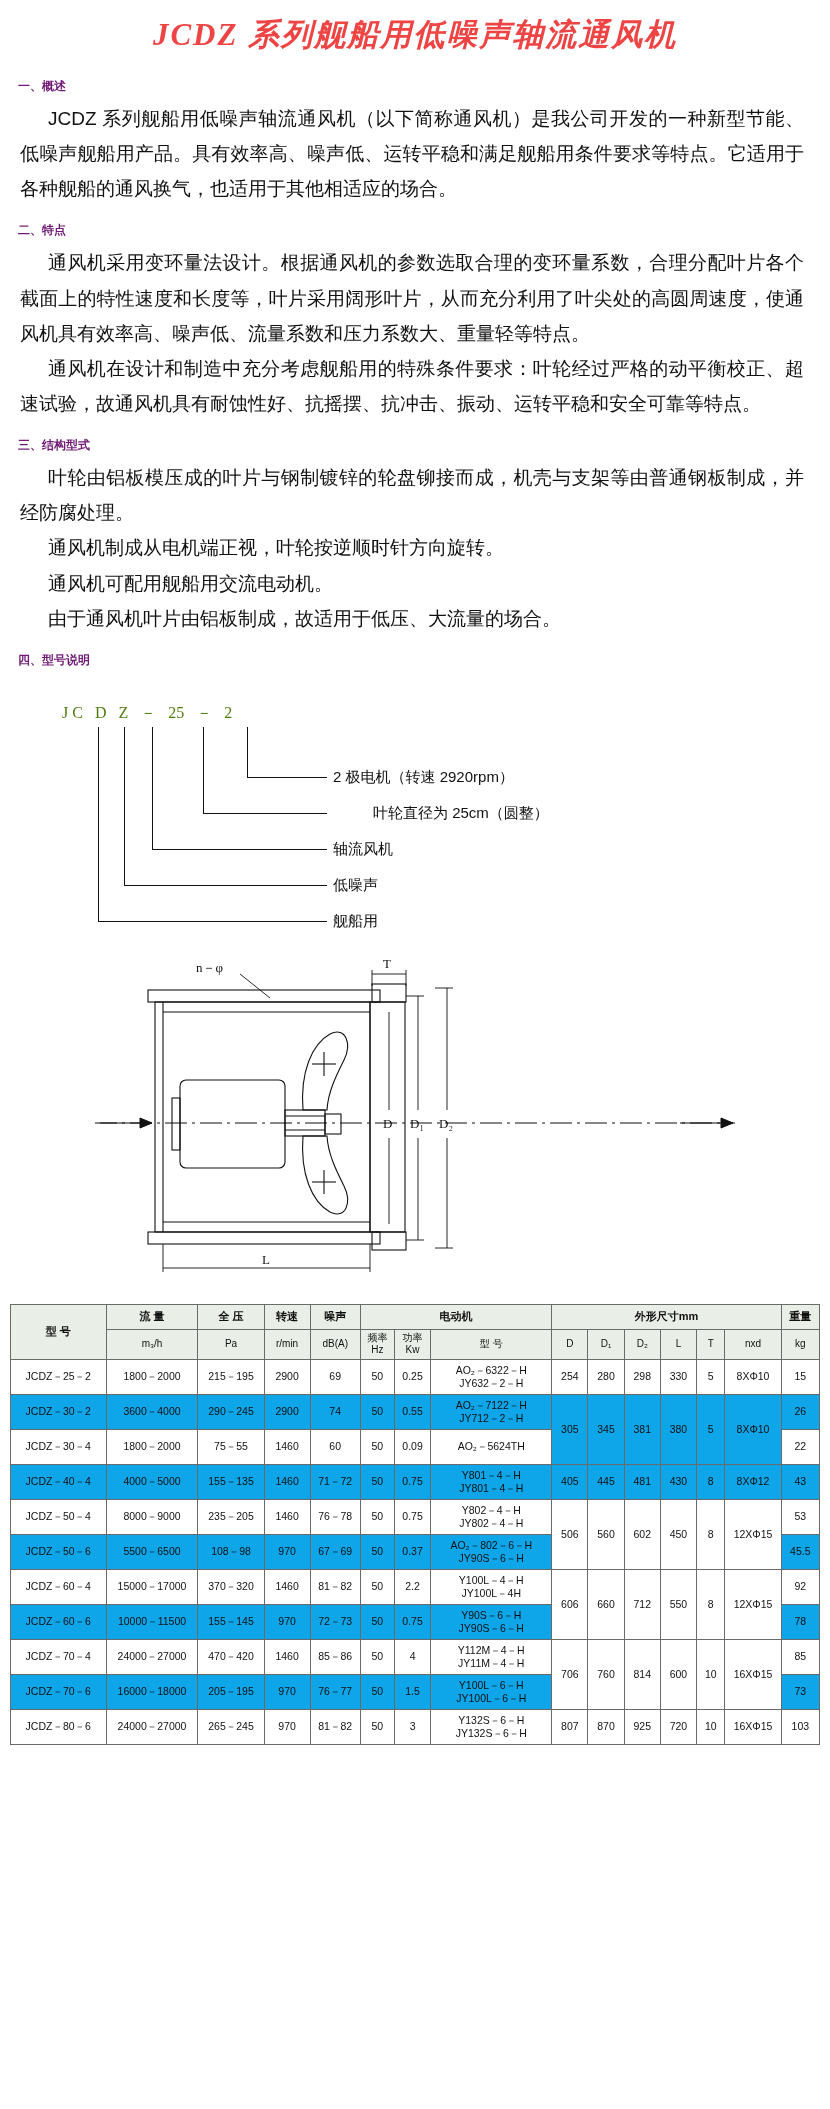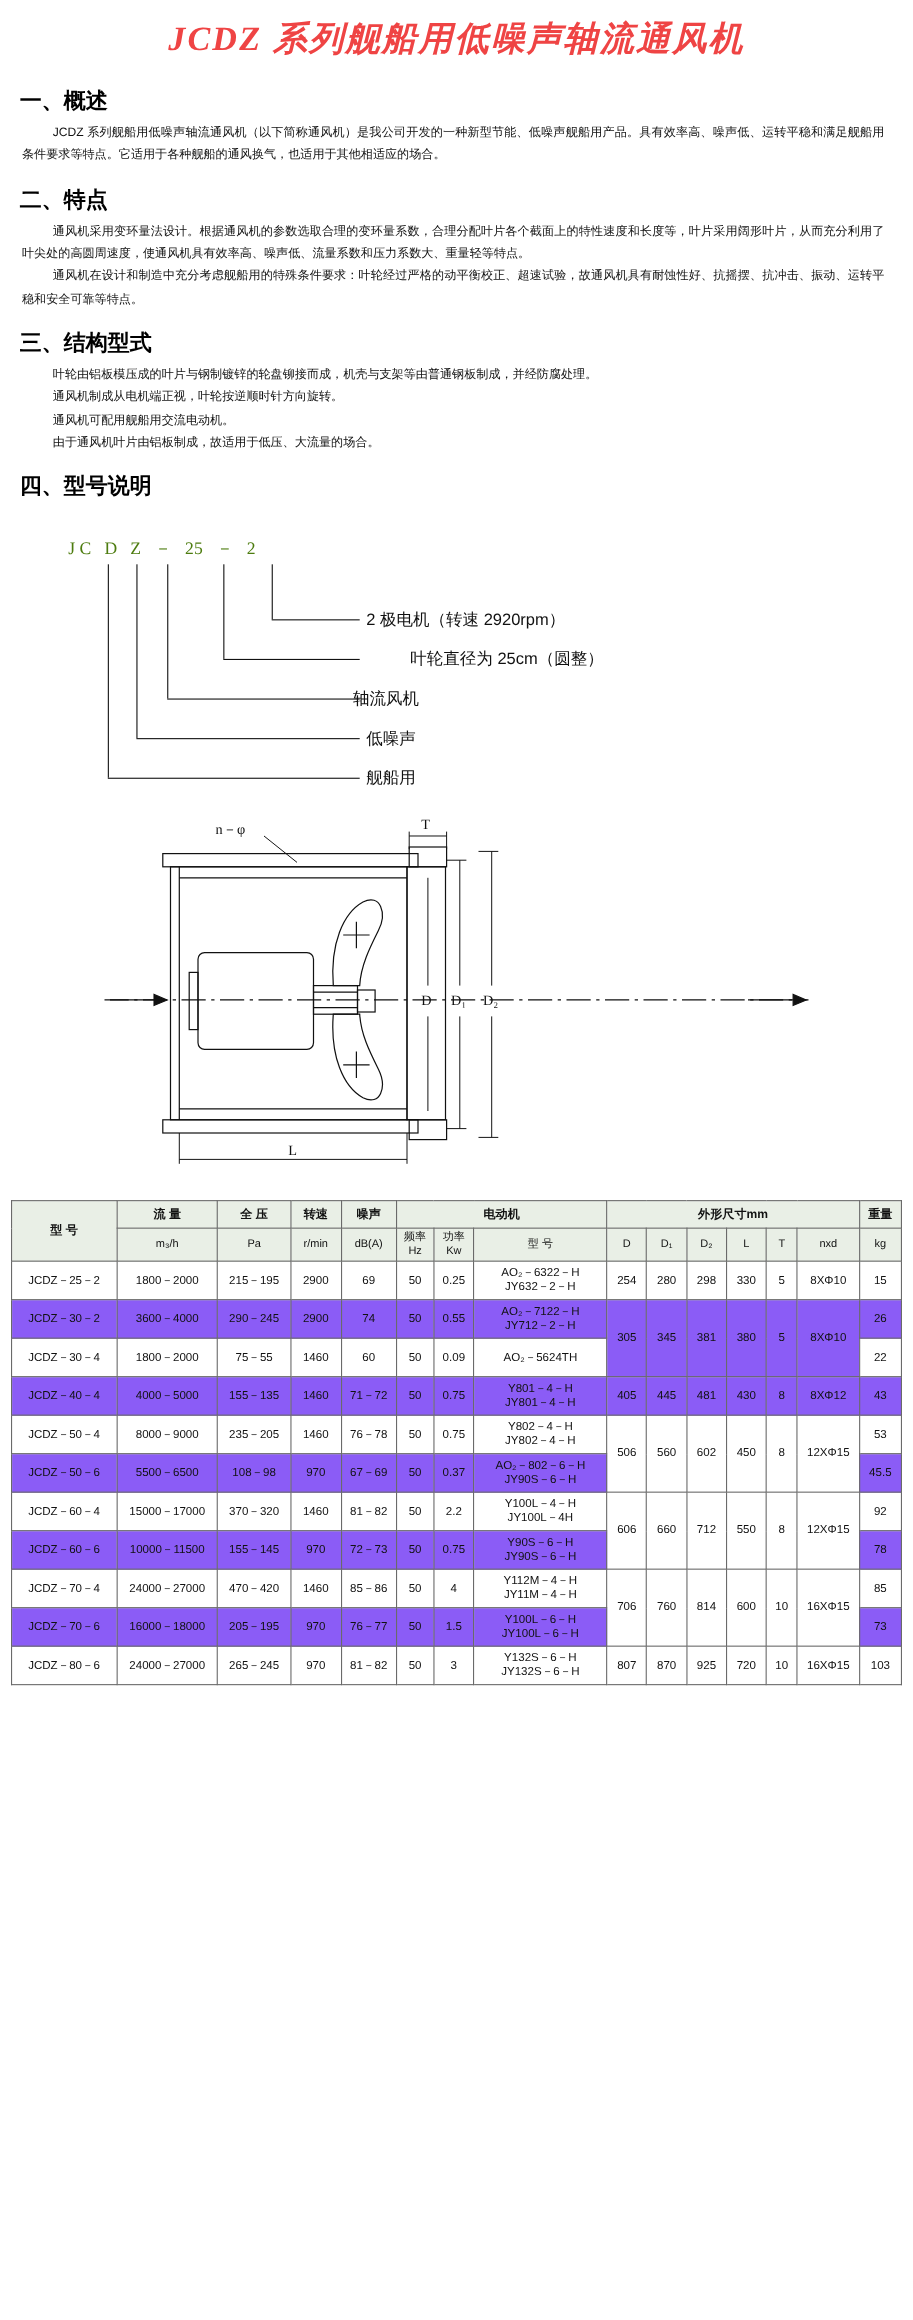--- a/index.html
+++ b/index.html
@@ -17,26 +17,26 @@
     font-weight:bold;
     font-style:italic;
     font-size:31px;
     letter-spacing:2px;
     color:#ef4444;
     padding:14px 0 6px 0;
   }
   
   .section-head{
     font-weight:bold;
-    font-size:20px;
-    color:#000000;
+    font-size:12px;
+    color:#701a75;
     margin:16px 0 6px 18px;
   }
   .para{
-    font-size:11px;
+    font-size:19px;
     line-height:1.85;
     color:#111;
     margin:0 26px 0 20px;
     text-align:justify;
     text-indent:28px;
   }
   
   .model-block{
     position:relative;
     height:265px;
@@ -80,21 +80,21 @@
   table.spec thead th{
     background:#e9efe6;
     font-weight:bold;
     font-size:11px;
     height:20px;
   }
   table.spec thead th.sub{font-weight:normal;font-size:10px;}
   table.spec tbody td{height:30px;}
   td.model{text-align:center;white-space:nowrap;font-size:10.5px;}
   td.motor{text-align:left;padding-left:8px;white-space:nowrap;}
-  .rowalt{background:#8b5cf6;margin-top:24px;}
+  .rowalt{background:#0ea5e9;margin-top:24px;}
   .nowrap{white-space:nowrap;}
 </style>
 </head>
 <body>
 
 <div class="page">
 
   <div class="doc-title">JCDZ 系列舰船用低噪声轴流通风机</div>
 
   <div class="section-head">一、概述</div>
@@ -120,21 +120,21 @@
     <div class="vline" style="left:247px;top:46px;height:50px;"></div>
     <div class="hline" style="left:247px;top:96px;width:80px;"></div>
     <div class="leader-label" style="left:333px;top:87px;">2 极电机（转速 2920rpm）</div>
 
     <div class="vline" style="left:203px;top:46px;height:86px;"></div>
     <div class="hline" style="left:203px;top:132px;width:124px;"></div>
     <div class="leader-label" style="left:333px;top:123px;padding-left:40px;">叶轮直径为 25cm（圆整）</div>
 
     <div class="vline" style="left:152px;top:46px;height:122px;"></div>
     <div class="hline" style="left:152px;top:168px;width:175px;"></div>
-    <div class="leader-label" style="left:321px;top:159px;">轴流风机</div>
+    <div class="leader-label" style="left:333px;top:159px;">轴流风机</div>
 
     <div class="vline" style="left:124px;top:46px;height:158px;"></div>
     <div class="hline" style="left:124px;top:204px;width:203px;"></div>
     <div class="leader-label" style="left:333px;top:195px;">低噪声</div>
 
     <div class="vline" style="left:98px;top:46px;height:194px;"></div>
     <div class="hline" style="left:98px;top:240px;width:229px;"></div>
     <div class="leader-label" style="left:333px;top:231px;">舰船用</div>
   </div>
 

